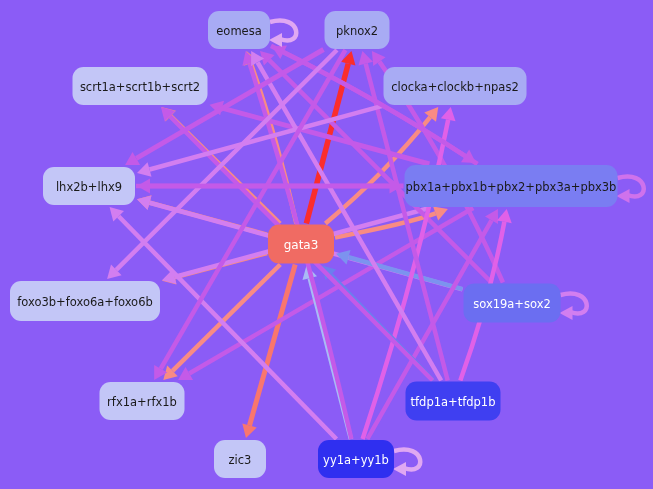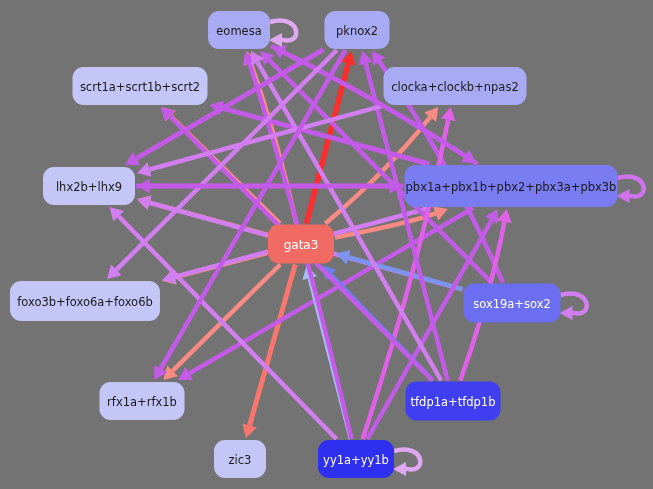--- a/index.html
+++ b/index.html
@@ -5,21 +5,21 @@
 <style>
   html, body {
     margin: 0;
     padding: 0;
     background: #ffffff;
   }
   #canvas-wrap {
     position: relative;
     width: 653px;
     height: 489px;
-    background: #737373;
+    background: #8b5cf6;
     overflow: hidden;
     font-family: "DejaVu Sans", sans-serif;
   }
   svg.net {
     position: absolute;
     left: 0; top: 0;
     width: 653px;
     height: 489px;
     display: block;
   }

